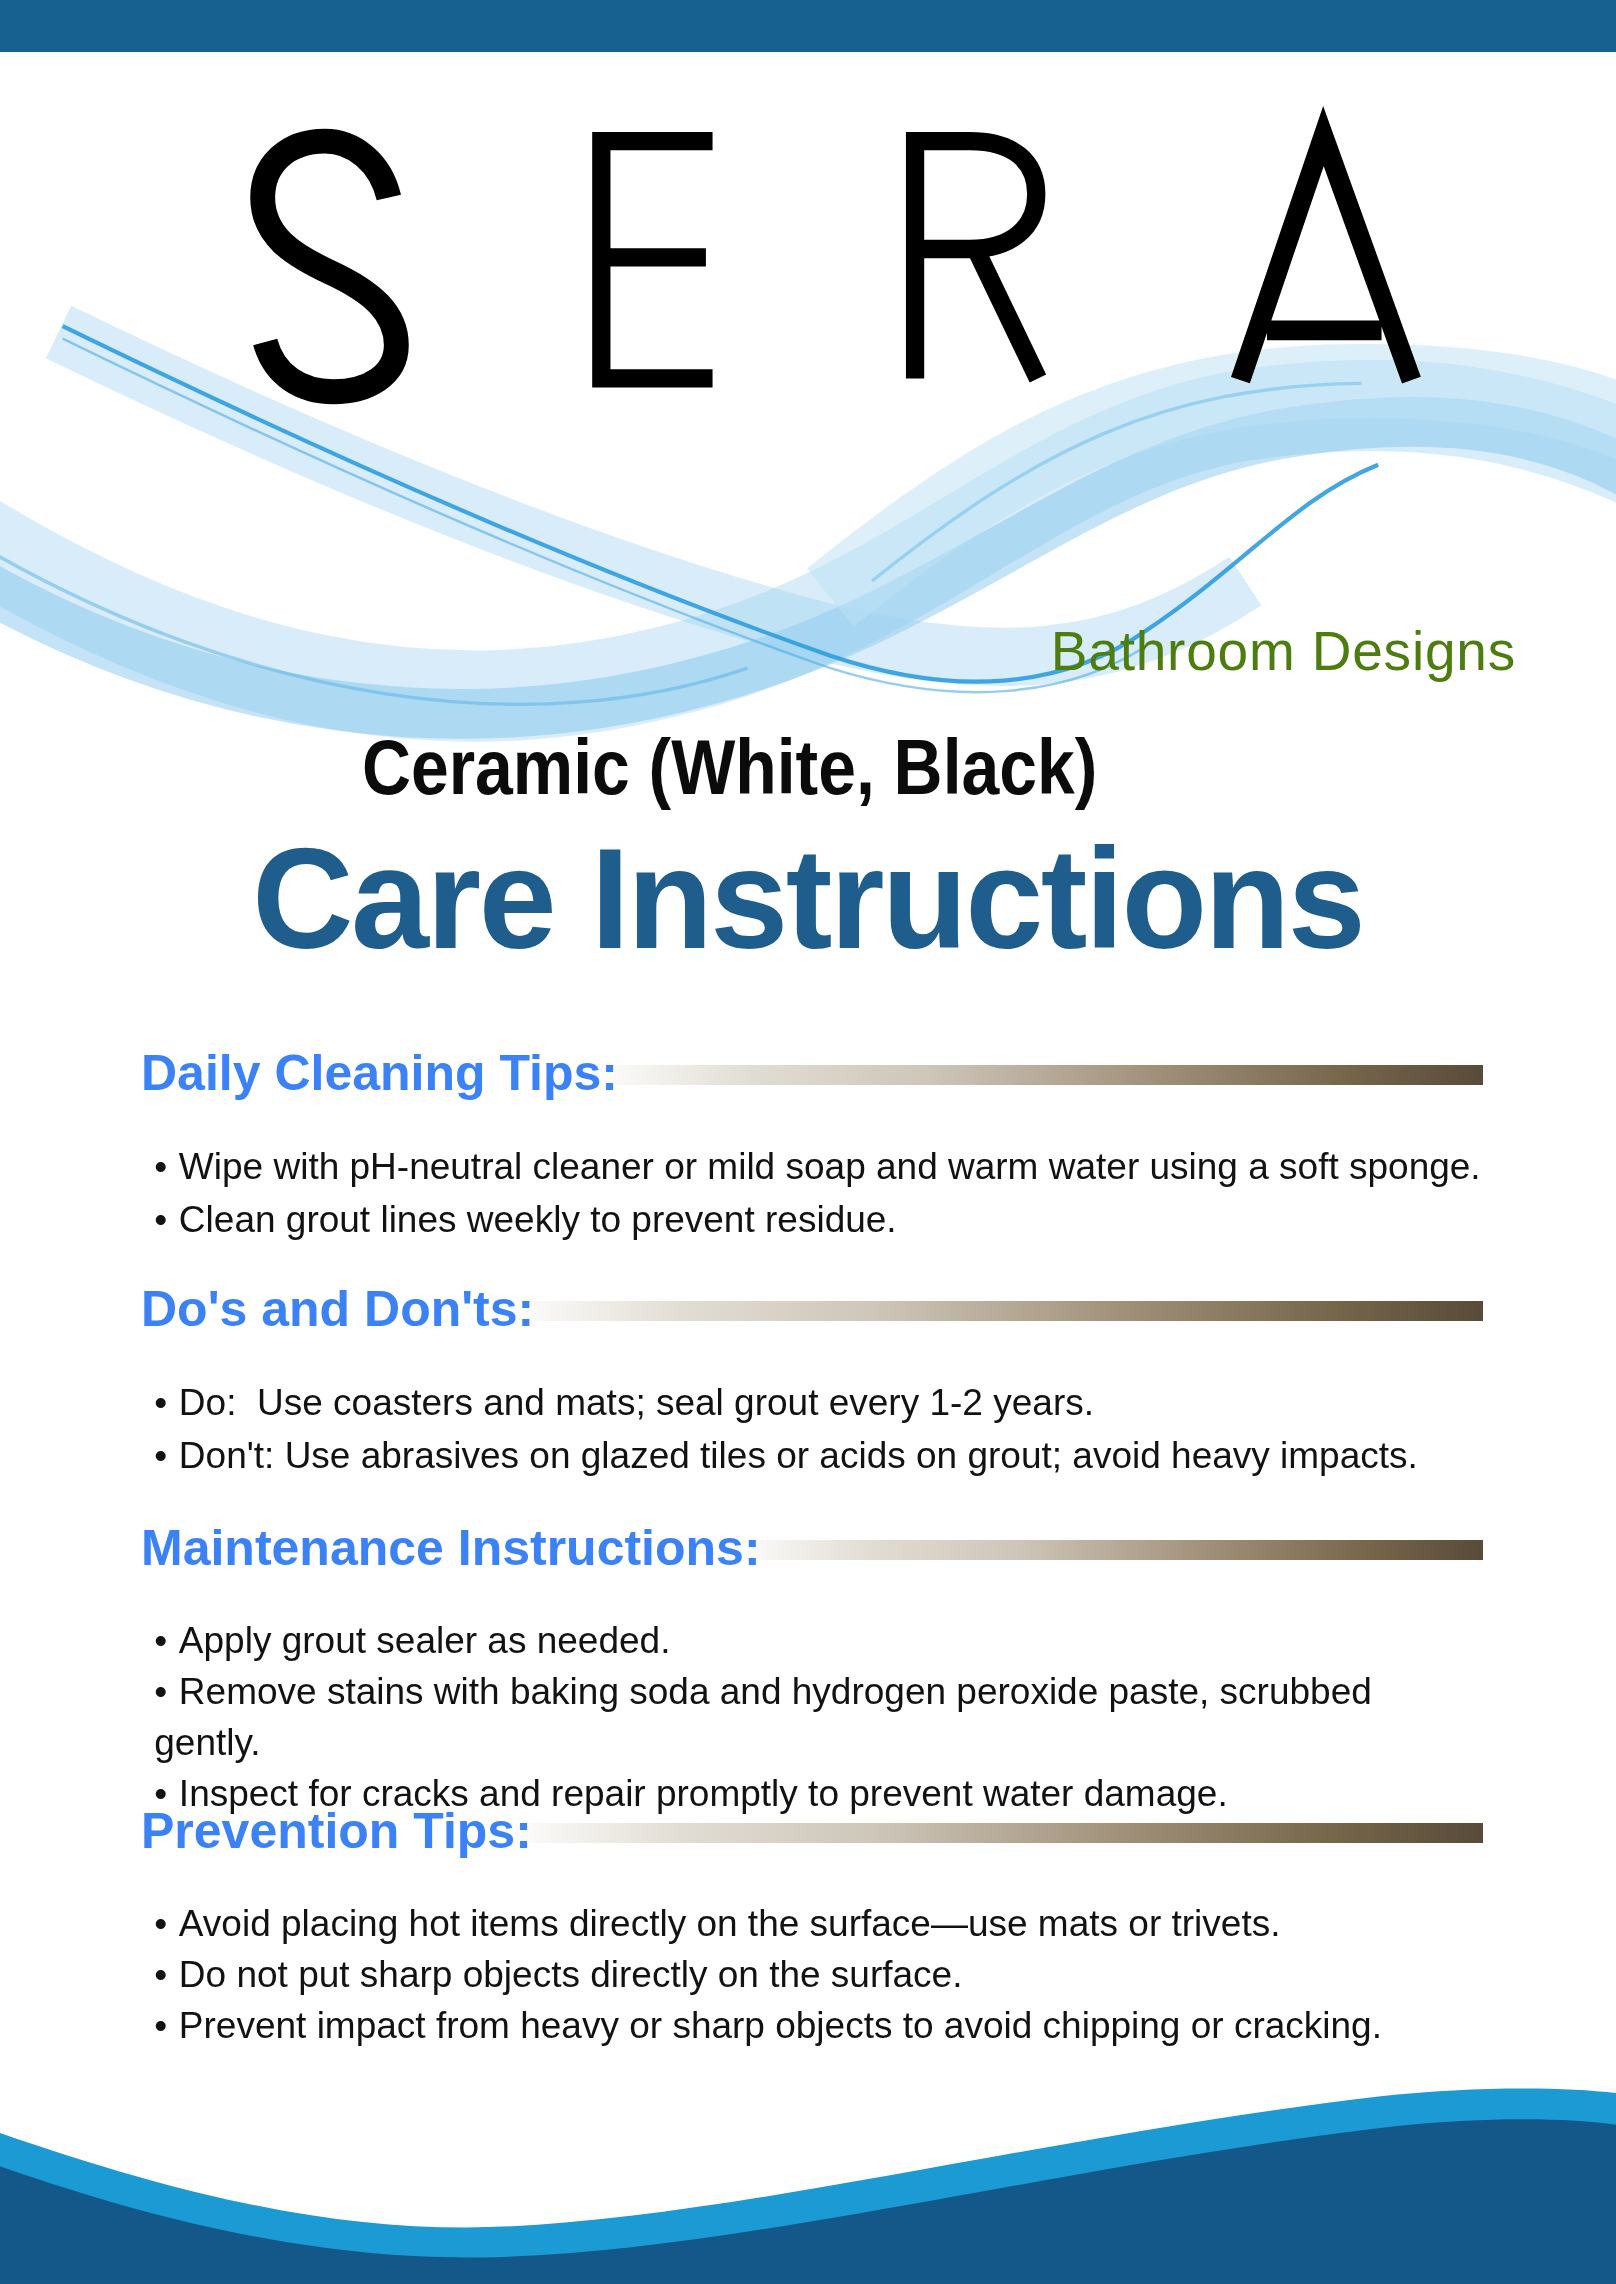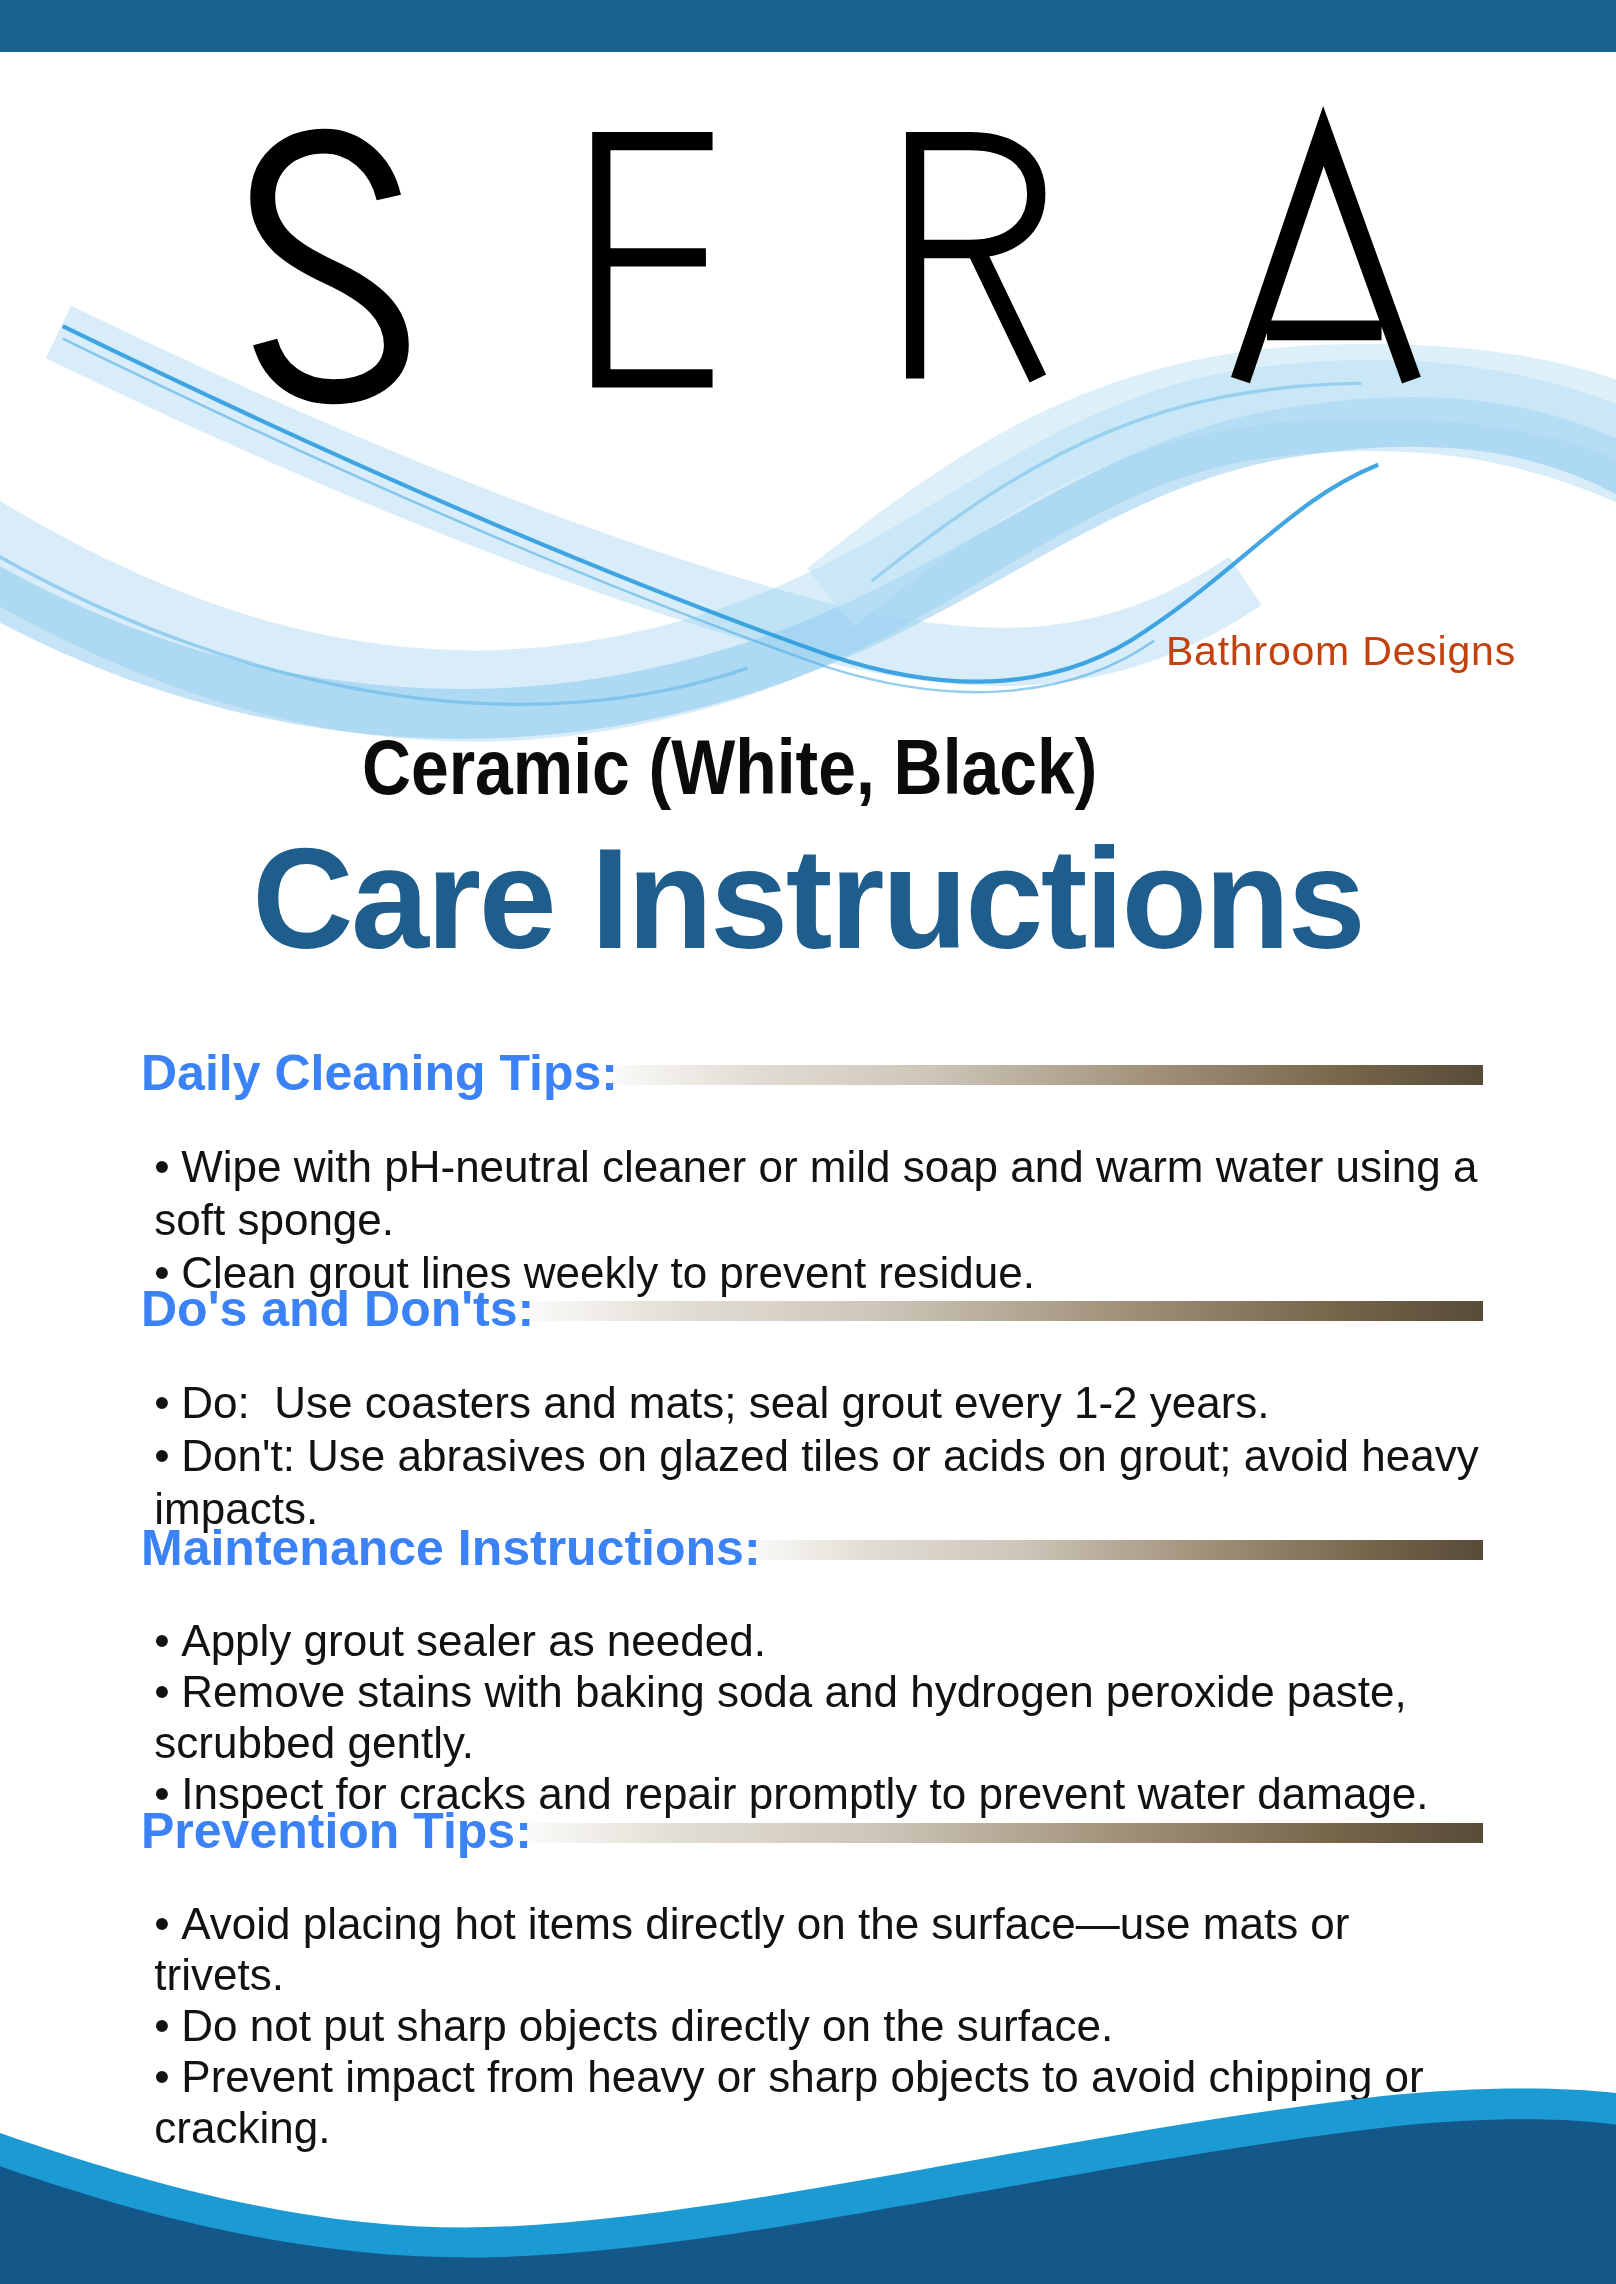--- a/index.html
+++ b/index.html
@@ -7,21 +7,21 @@
     width:1616px;height:2284px;position:relative;overflow:hidden;
     background:#ffffff;font-family:"Liberation Sans",sans-serif;
   }
   .top-bar{
     position:absolute;left:0;top:0;width:1616px;height:52px;
     background:#16618F;
   }
   .banner-svg{position:absolute;left:0;top:0;width:1616px;height:747px;}
   .tagline{
     position:absolute;top:616px;right:100px;
-    font-size:41px;letter-spacing:0.8px;color:#c2410c;
+    font-size:55px;letter-spacing:0.8px;color:#4d7c0f;
     line-height:71px;white-space:nowrap;
   }
   .subtitle-wrap{position:absolute;left:0;top:721px;width:1460px;text-align:center;}
   .subtitle{
     display:inline-block;font-size:78px;font-weight:bold;color:#0b0b0b;
     line-height:93px;transform:scaleX(0.87);transform-origin:center;
     white-space:nowrap;letter-spacing:0px;
   }
   .title-wrap{position:absolute;left:0;top:822px;width:1616px;text-align:center;}
   .main-title{
@@ -40,21 +40,21 @@
     font-size:50px;font-weight:bold;color:#3b82f6;
     line-height:60px;white-space:nowrap;letter-spacing:0px;
   }
   .sec-rule{
     position:relative;z-index:1;flex:1 1 auto;height:20px;
     margin-left:-28px;margin-top:21.6px;
     background:linear-gradient(90deg,#ffffff 0%,#e2ddd4 18%,#cdc6b9 38%,#a3937c 62%,#756549 85%,#584B39 100%);
   }
   .bullets{list-style:none;margin:37px 0 0 0;padding:0 0 0 13.3px;}
   .bullets li{
-    font-size:44px;color:#121212;line-height:53px;
+    font-size:37px;color:#121212;line-height:53px;
     white-space:pre-wrap;
   }
   .bullets li .dot{display:inline-block;margin-right:11.6px;color:#121212;}
   .sec-3 .bullets li,.sec-4 .bullets li{line-height:51px;}
   .bottom-wave{position:absolute;left:0;bottom:0;width:1616px;height:249px;}
 </style>
 </head>
 <body>
 
 <div class="top-bar"></div>

